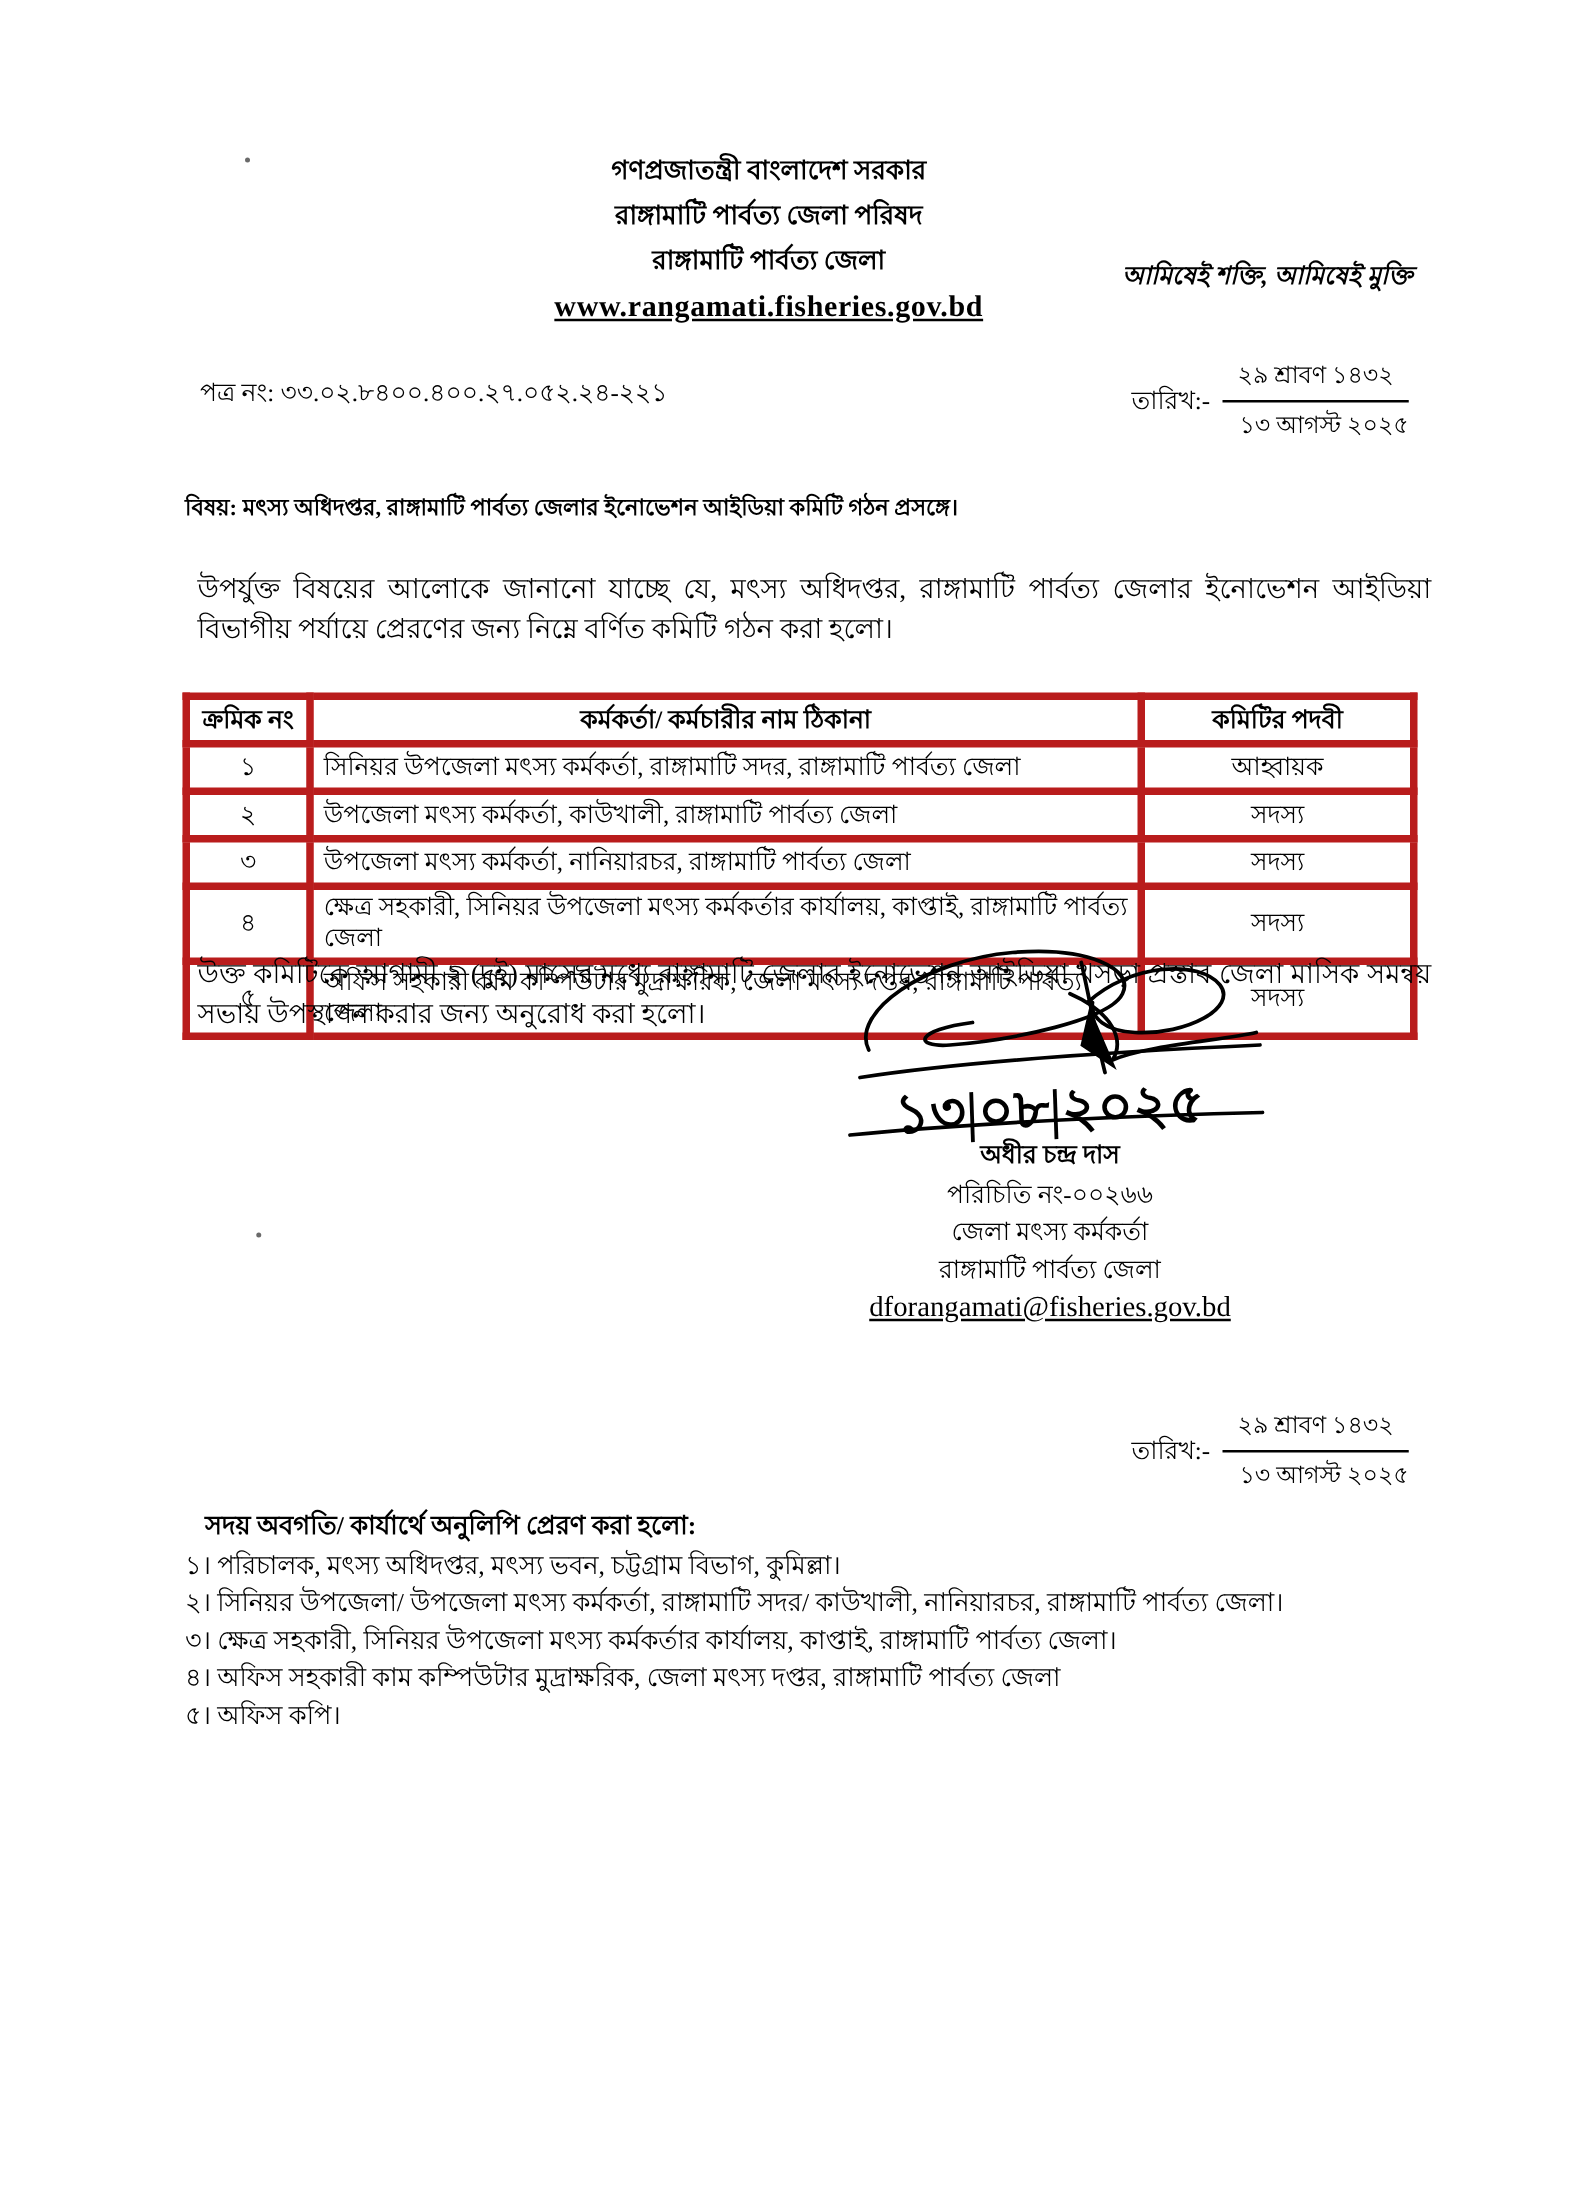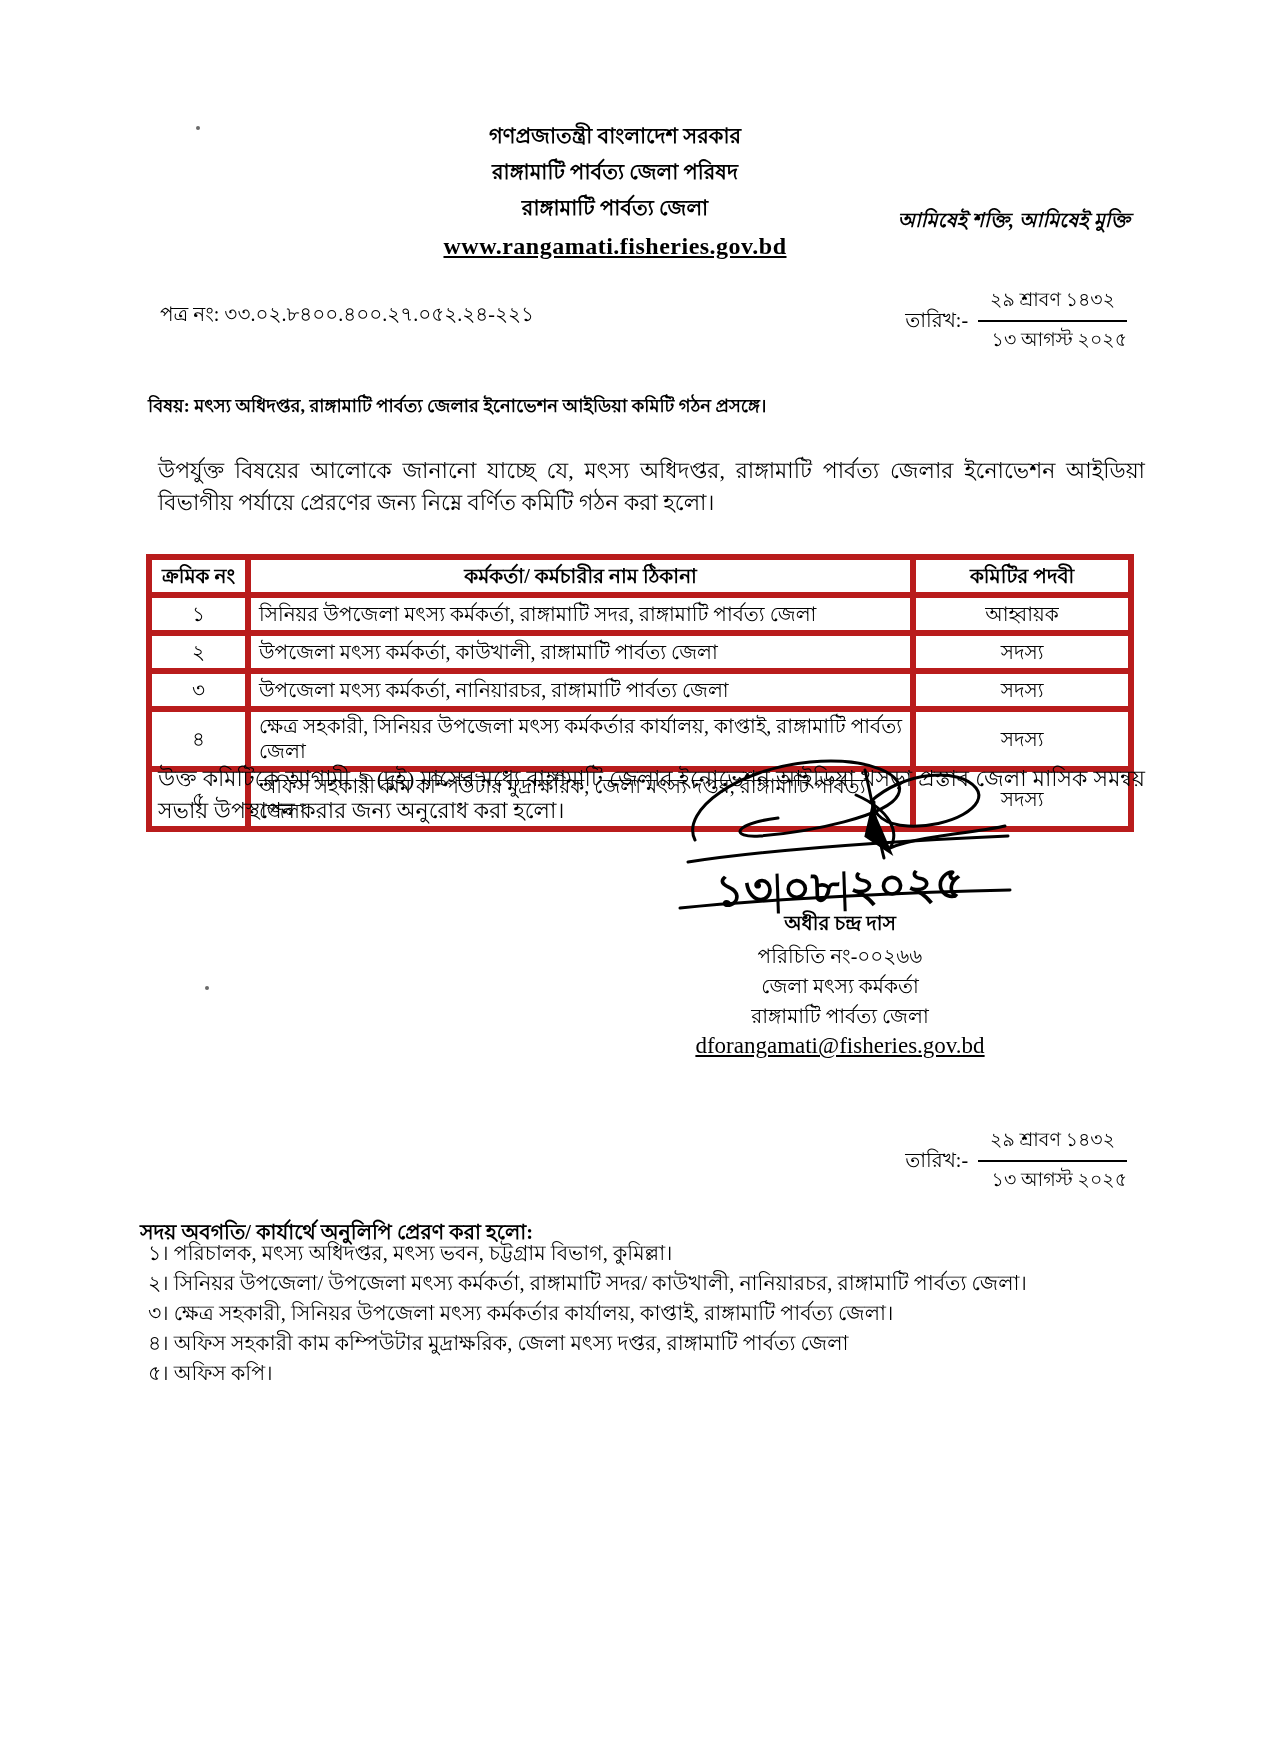--- a/index.html
+++ b/index.html
@@ -46,21 +46,21 @@
   td.c-role{text-align:center;width:200px;}
 
   
   .sig-wrap{left:640px;top:740px;width:400px;text-align:center;}
   .sig-svg{display:block;margin:0 auto;}
   .sig-name{font-size:20px;font-weight:700;margin-top:-42px;}
   .sig-line{font-size:20px;line-height:30px;}
   .sig-email{font-size:23px;text-decoration:underline;margin-top:2px;font-family:"Liberation Serif","DejaVu Serif",serif;}
 
   
-  .dist-head{left:140px;top:1205px;width:900px;font-size:20.5px;font-weight:700;margin-top:12px;}
+  .dist-head{left:164px;top:1205px;width:900px;font-size:20.5px;font-weight:700;}
   .dist-list{left:148px;top:1238px;width:1000px;font-size:20.5px;line-height:30px;}
   .dist-list div{margin-bottom:0;}
 
   .speck{width:4px;height:4px;border-radius:50%;background:#6a6a6a;}
 </style>
 </head>
 <body>
 
 <div class="page">
 

